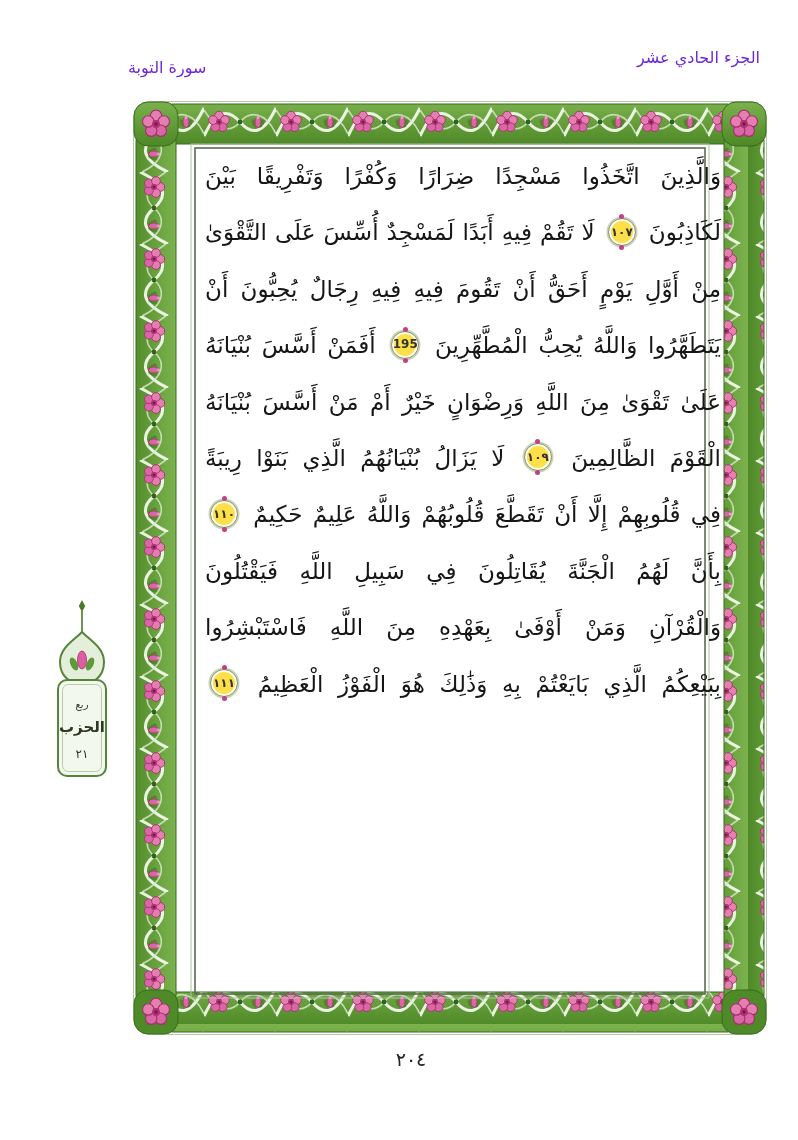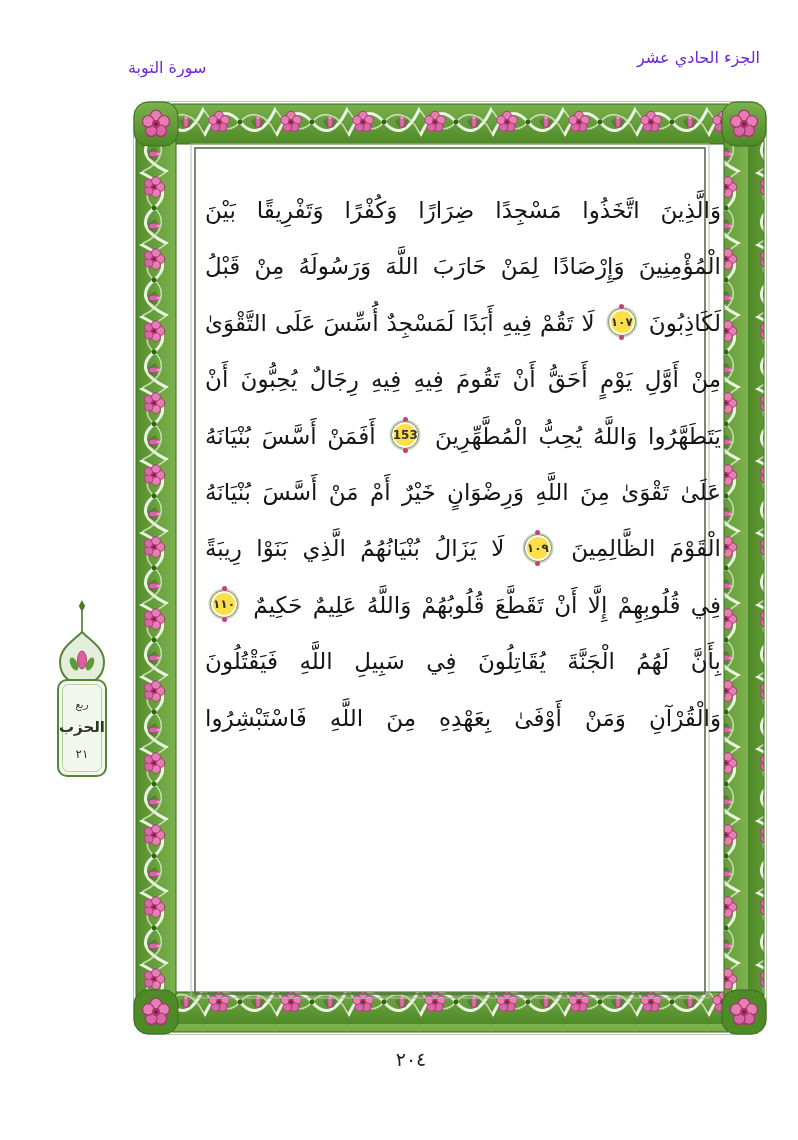--- a/index.html
+++ b/index.html
@@ -10,21 +10,21 @@
   .hdr{position:absolute;font-size:16px;color:#6d28d9;direction:rtl;white-space:nowrap;}
   .hdr-juz{top:48px;right:38px;margin-left:48px;}
   .hdr-surah{top:58px;left:128px;}
 
   
   .frame{position:absolute;left:132px;top:100px;width:636px;height:936px;}
 
   
   .text-area{
     position:absolute;left:195px;top:148px;width:536px;height:846px;
-    direction:rtl;color:#161616;box-sizing:border-box;padding:0 10px;margin-top:34px;
+    direction:rtl;color:#161616;box-sizing:border-box;padding:0 10px;
   }
   .line{
     height:56.4px;line-height:56.4px;font-size:23px;
     text-align:justify;text-align-last:justify;white-space:nowrap;overflow:visible;
   }
   .ayah-marker{
     display:inline-flex;align-items:center;justify-content:center;
     width:26px;height:26px;border-radius:50%;
     border:1.5px solid #8a9878;background:#fde047;
     box-shadow:inset 0 0 0 2px #ffffff,0 0 0 1.5px #c8d4ba;
@@ -119,29 +119,29 @@
       <rect x="590" y="890" width="44" height="44" rx="14" fill="url(#gg)" stroke="#3a6b1e" stroke-width="1"></rect>
       <use href="#bigflower" transform="translate(612,912) scale(1.5)"></use>
     </g>
 
     <rect x="59" y="44" width="518" height="854" fill="none" stroke="#aebfa2" stroke-width="1"></rect>
     <rect x="63" y="48" width="510" height="846" fill="none" stroke="#5c6b54" stroke-width="1.6"></rect>
   </svg>
 
   <div class="text-area">
       <div class="line"><span>وَالَّذِينَ اتَّخَذُوا مَسْجِدًا ضِرَارًا وَكُفْرًا وَتَفْرِيقًا بَيْنَ</span> </div>
-      <div class="line"><span>الْمُؤْمِنِينَ وَإِرْصَادًا لِمَنْ حَارَبَ اللَّهَ وَرَسُولَهُ مِنْ قَبْلُ</span> </div>
       <div class="line"><span>لَكَاذِبُونَ</span> <span class="ayah-marker">١٠٧</span> <span>لَا تَقُمْ فِيهِ أَبَدًا لَمَسْجِدٌ أُسِّسَ عَلَى التَّقْوَىٰ</span> </div>
       <div class="line"><span>مِنْ أَوَّلِ يَوْمٍ أَحَقُّ أَنْ تَقُومَ فِيهِ فِيهِ رِجَالٌ يُحِبُّونَ أَنْ</span> </div>
-      <div class="line"><span>يَتَطَهَّرُوا وَاللَّهُ يُحِبُّ الْمُطَّهِّرِينَ</span> <span class="ayah-marker">153</span> <span>أَفَمَنْ أَسَّسَ بُنْيَانَهُ</span> </div>
+      <div class="line"><span>يَتَطَهَّرُوا وَاللَّهُ يُحِبُّ الْمُطَّهِّرِينَ</span> <span class="ayah-marker">195</span> <span>أَفَمَنْ أَسَّسَ بُنْيَانَهُ</span> </div>
       <div class="line"><span>عَلَىٰ تَقْوَىٰ مِنَ اللَّهِ وَرِضْوَانٍ خَيْرٌ أَمْ مَنْ أَسَّسَ بُنْيَانَهُ</span> </div>
       <div class="line"><span>الْقَوْمَ الظَّالِمِينَ</span> <span class="ayah-marker">١٠٩</span> <span>لَا يَزَالُ بُنْيَانُهُمُ الَّذِي بَنَوْا رِيبَةً</span> </div>
       <div class="line"><span>فِي قُلُوبِهِمْ إِلَّا أَنْ تَقَطَّعَ قُلُوبُهُمْ وَاللَّهُ عَلِيمٌ حَكِيمٌ</span> <span class="ayah-marker">١١٠</span> </div>
       <div class="line"><span>بِأَنَّ لَهُمُ الْجَنَّةَ يُقَاتِلُونَ فِي سَبِيلِ اللَّهِ فَيَقْتُلُونَ</span> </div>
       <div class="line"><span>وَالْقُرْآنِ وَمَنْ أَوْفَىٰ بِعَهْدِهِ مِنَ اللَّهِ فَاسْتَبْشِرُوا</span> </div>
+      <div class="line"><span>بِبَيْعِكُمُ الَّذِي بَايَعْتُمْ بِهِ وَذَٰلِكَ هُوَ الْفَوْزُ الْعَظِيمُ</span> <span class="ayah-marker">١١١</span> </div>
     </div>
 
   <svg class="medallion" viewBox="0 0 72 186" xmlns="http://www.w3.org/2000/svg">
     <path d="M36,2 l3.2,6 -3.2,6 -3.2,-6 Z" fill="#4c7a2c"></path>
     <line x1="36" y1="13" x2="36" y2="38" stroke="#4c7a2c" stroke-width="1.6"></line>
     <path d="M36,34 C26,44 14,50 14,64 C14,78 24,86 36,86 C48,86 58,78 58,64 C58,50 46,44 36,34 Z" fill="#e4efdb" stroke="#55843a" stroke-width="2"></path>
     <ellipse cx="28" cy="66" rx="3.5" ry="7" fill="#5f9a3a" transform="rotate(-25 28 66)"></ellipse>
     <ellipse cx="44" cy="66" rx="3.5" ry="7" fill="#5f9a3a" transform="rotate(25 44 66)"></ellipse>
     <ellipse cx="36" cy="62" rx="4.5" ry="9" fill="#d95fa0" stroke="#a83070" stroke-width="0.8"></ellipse>
     <rect x="12" y="82" width="48" height="96" rx="9" fill="#f3f8ee" stroke="#55843a" stroke-width="2"></rect>

